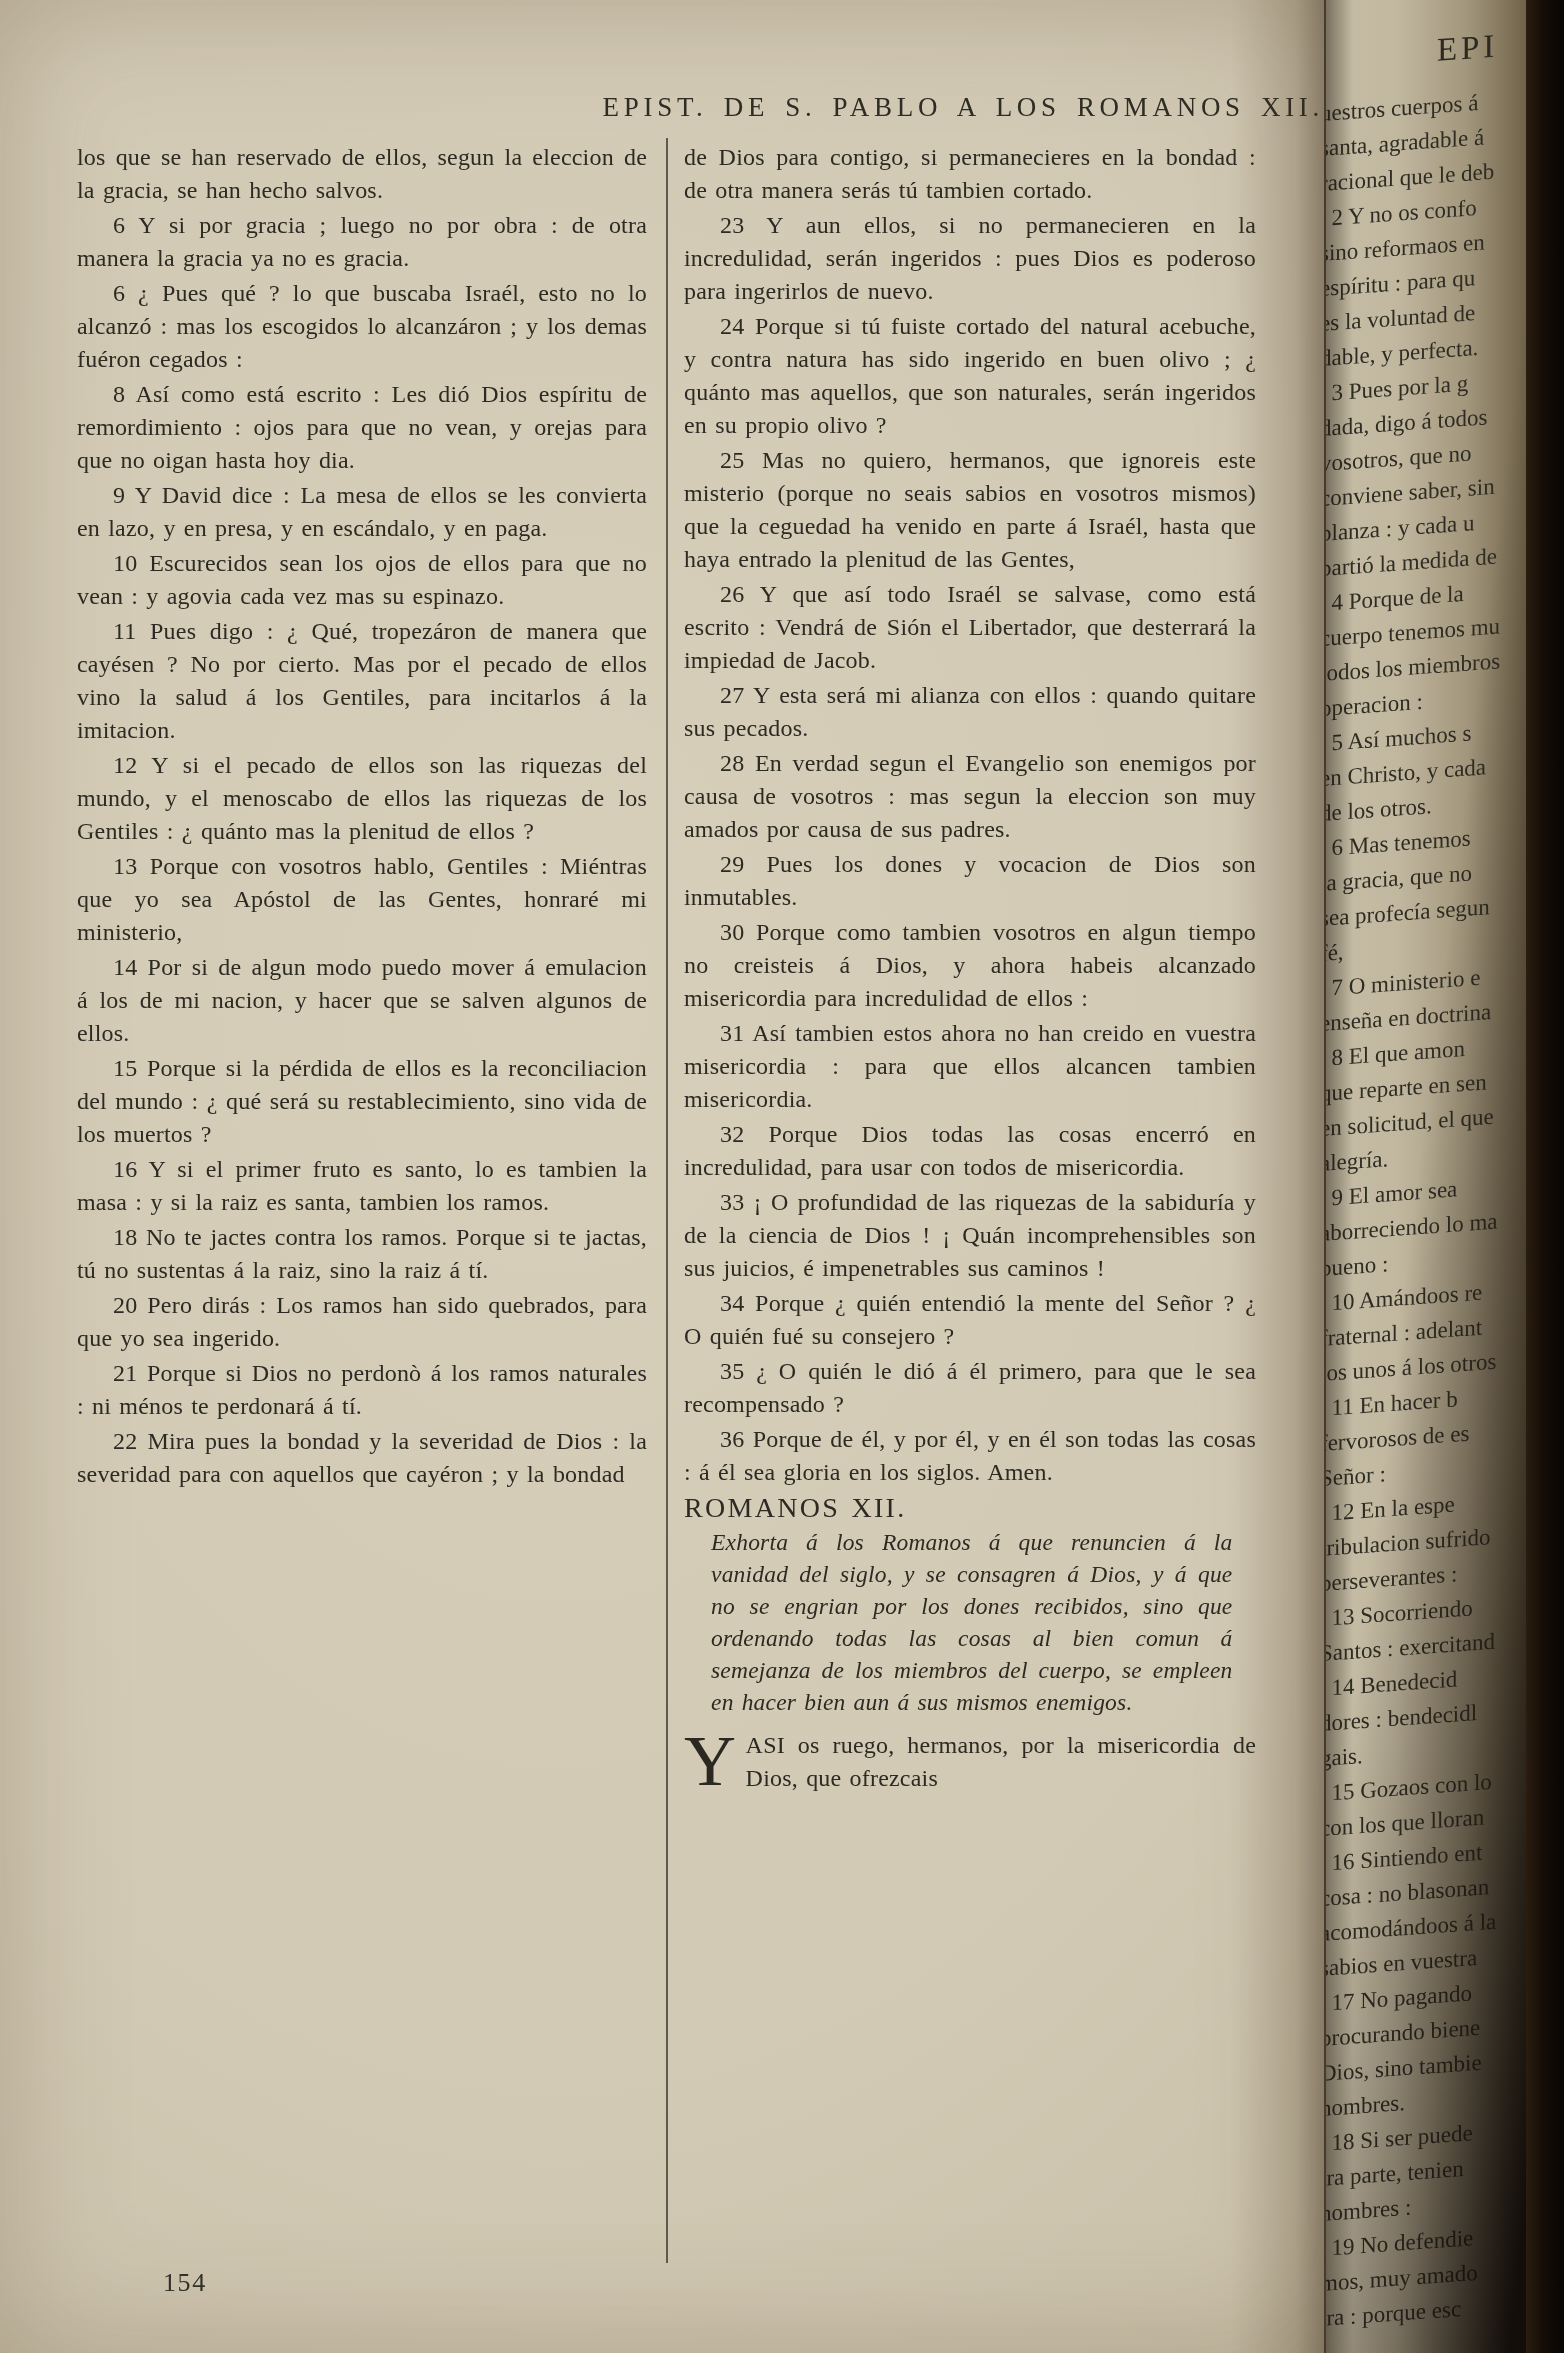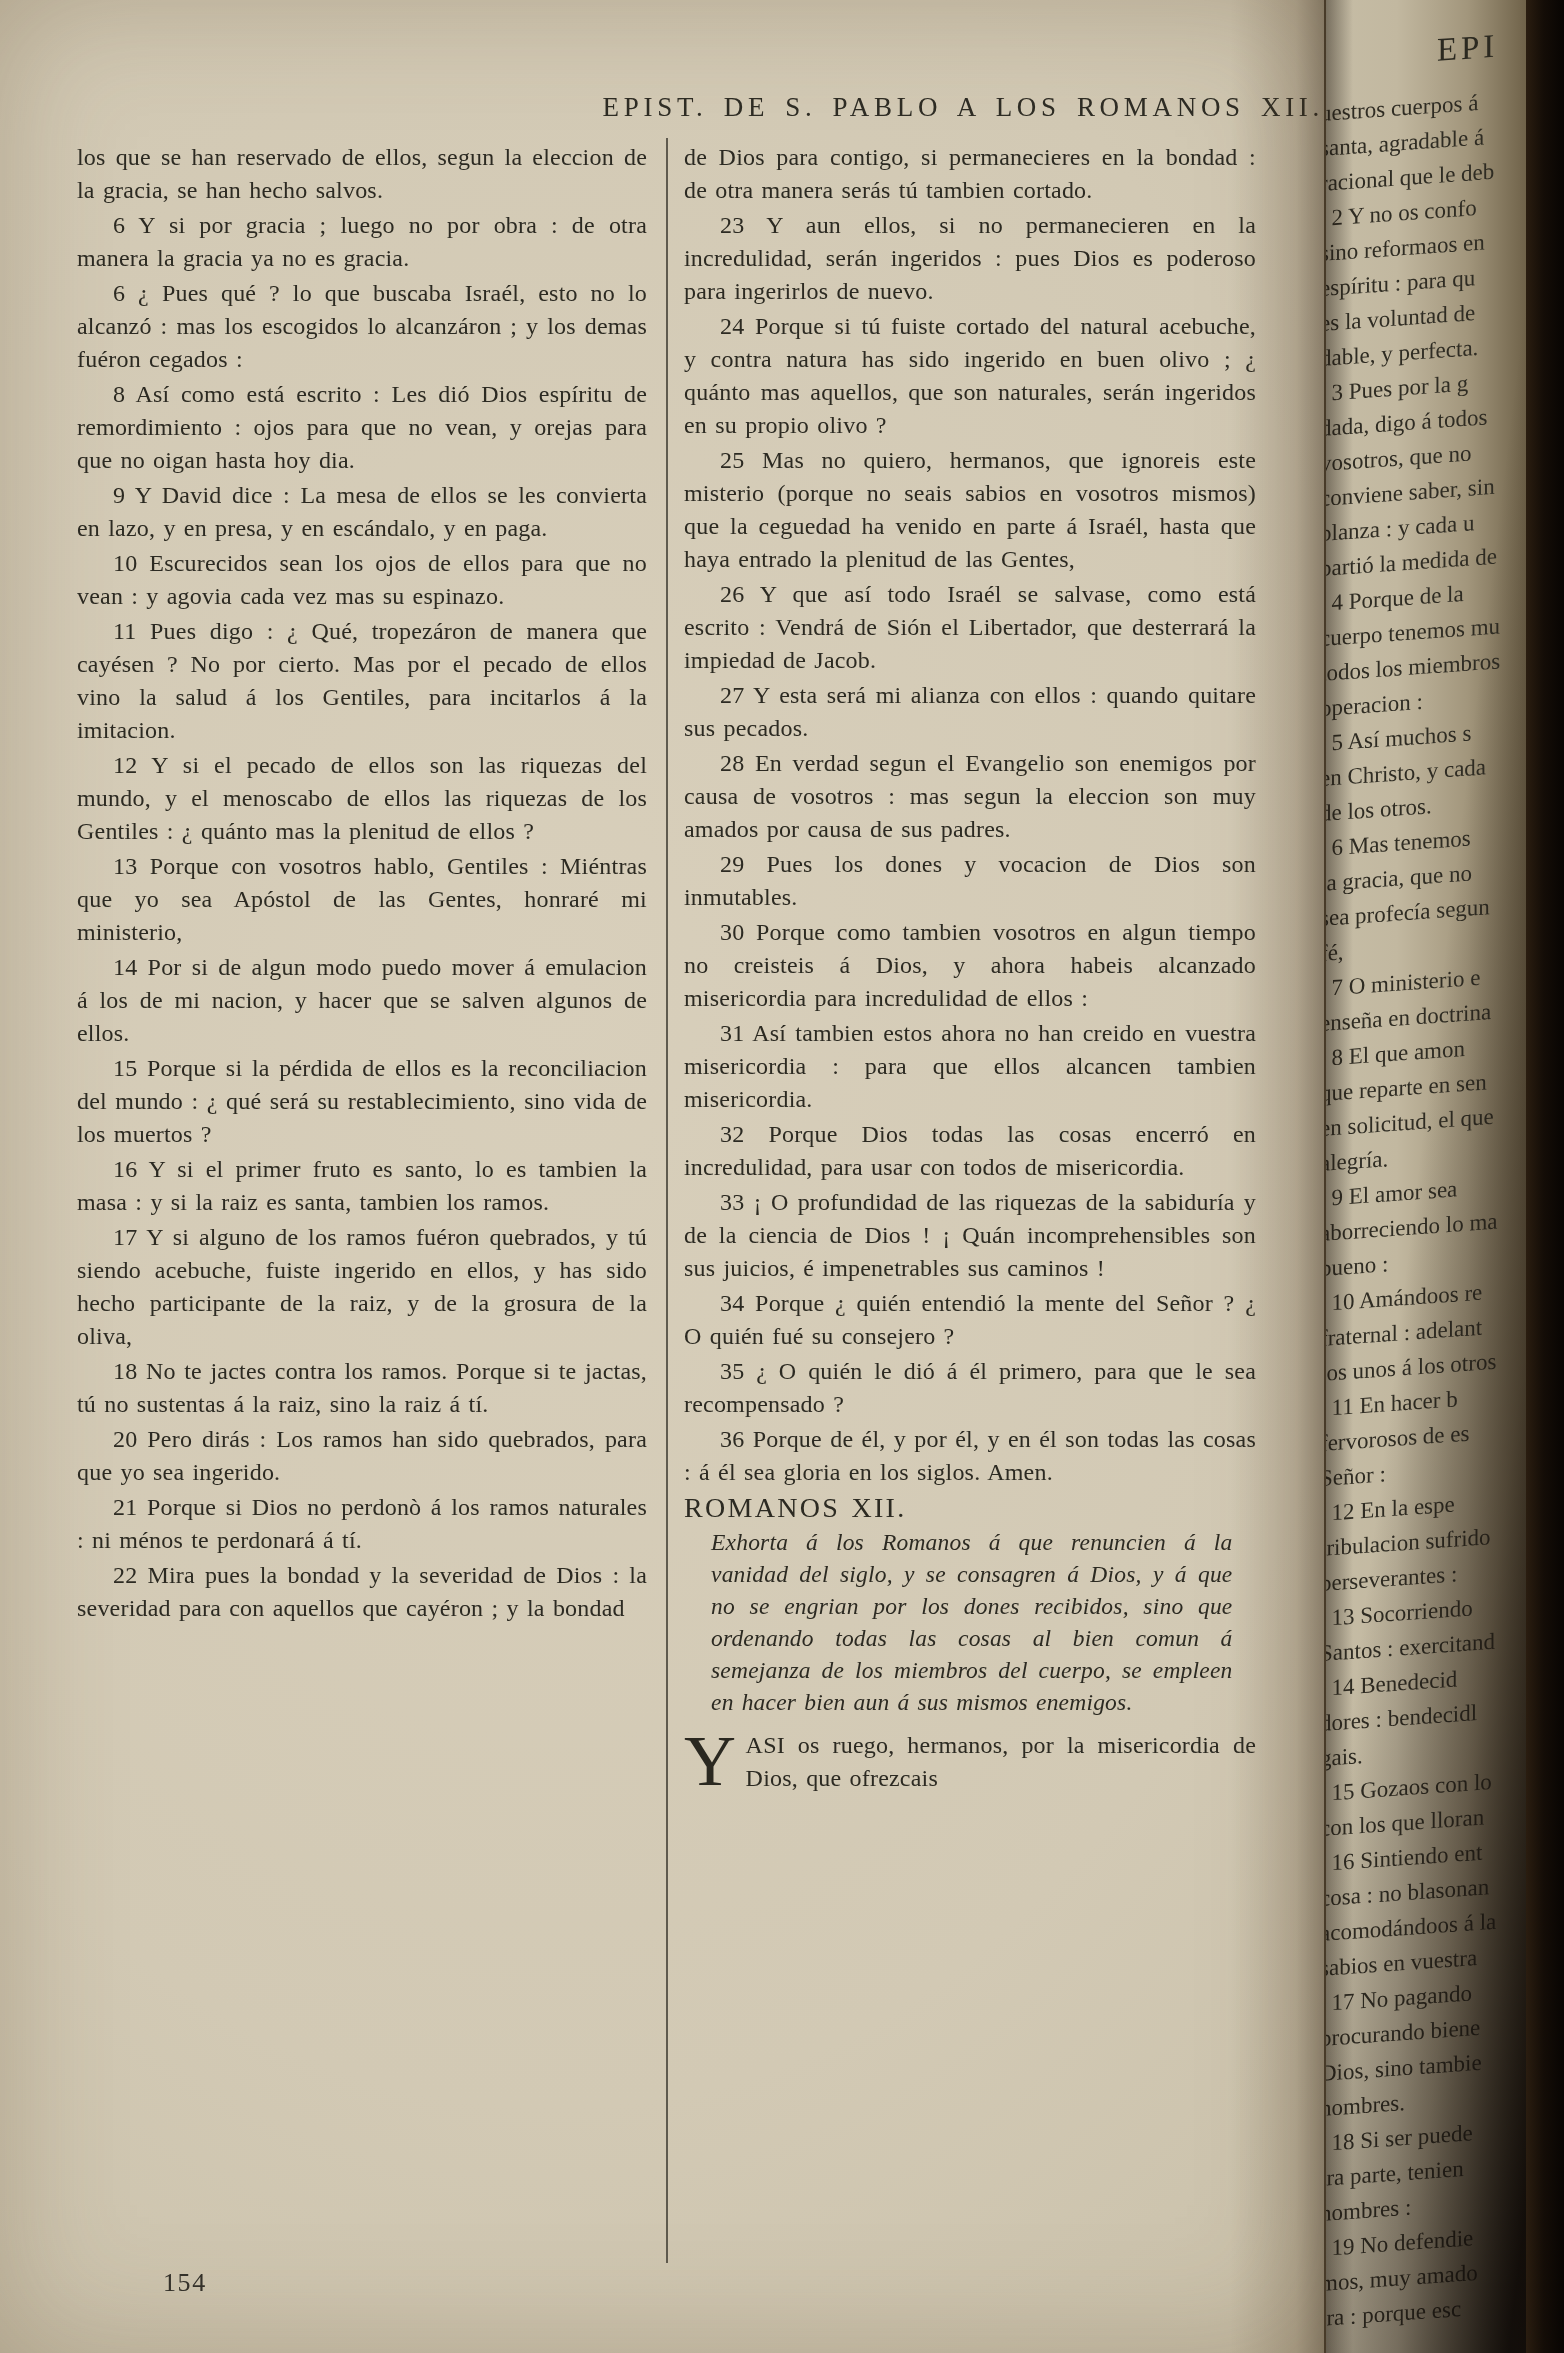--- a/index.html
+++ b/index.html
@@ -99,21 +99,20 @@
         <p class="verse">6 ¿ Pues qué ? lo que buscaba Israél, esto no lo alcanzó : mas los escogidos lo alcanzáron ; y los demas fuéron cegados :</p>
         <p class="verse">8 Así como está escrito : Les dió Dios espíritu de remordimiento : ojos para que no vean, y orejas para que no oigan hasta hoy dia.</p>
         <p class="verse">9 Y David dice : La mesa de ellos se les convierta en lazo, y en presa, y en escándalo, y en paga.</p>
         <p class="verse">10 Escurecidos sean los ojos de ellos para que no vean : y agovia cada vez mas su espinazo.</p>
         <p class="verse">11 Pues digo : ¿ Qué, tropezáron de manera que cayésen ? No por cierto. Mas por el pecado de ellos vino la salud á los Gentiles, para incitarlos á la imitacion.</p>
         <p class="verse">12 Y si el pecado de ellos son las riquezas del mundo, y el menoscabo de ellos las riquezas de los Gentiles : ¿ quánto mas la plenitud de ellos ?</p>
         <p class="verse">13 Porque con vosotros hablo, Gentiles : Miéntras que yo sea Apóstol de las Gentes, honraré mi ministerio,</p>
         <p class="verse">14 Por si de algun modo puedo mover á emulacion á los de mi nacion, y hacer que se salven algunos de ellos.</p>
         <p class="verse">15 Porque si la pérdida de ellos es la reconciliacion del mundo : ¿ qué será su restablecimiento, sino vida de los muertos ?</p>
         <p class="verse">16 Y si el primer fruto es santo, lo es tambien la masa : y si la raiz es santa, tambien los ramos.</p>
-        <p class="verse">17 Y si alguno de los ramos fuéron quebrados, y tú siendo acebuche, fuiste ingerido en ellos, y has sido hecho participante de la raiz, y de la grosura de la oliva,</p>
         <p class="verse">18 No te jactes contra los ramos. Porque si te jactas, tú no sustentas á la raiz, sino la raiz á tí.</p>
         <p class="verse">20 Pero dirás : Los ramos han sido quebrados, para que yo sea ingerido.</p>
         <p class="verse">21 Porque si Dios no perdonò á los ramos naturales : ni ménos te perdonará á tí.</p>
         <p class="verse">22 Mira pues la bondad y la severidad de Dios : la severidad para con aquellos que cayéron ; y la bondad</p>
       </div>
   </div>
 
   <div class="divider"></div>
 
   <div class="col col-right">

